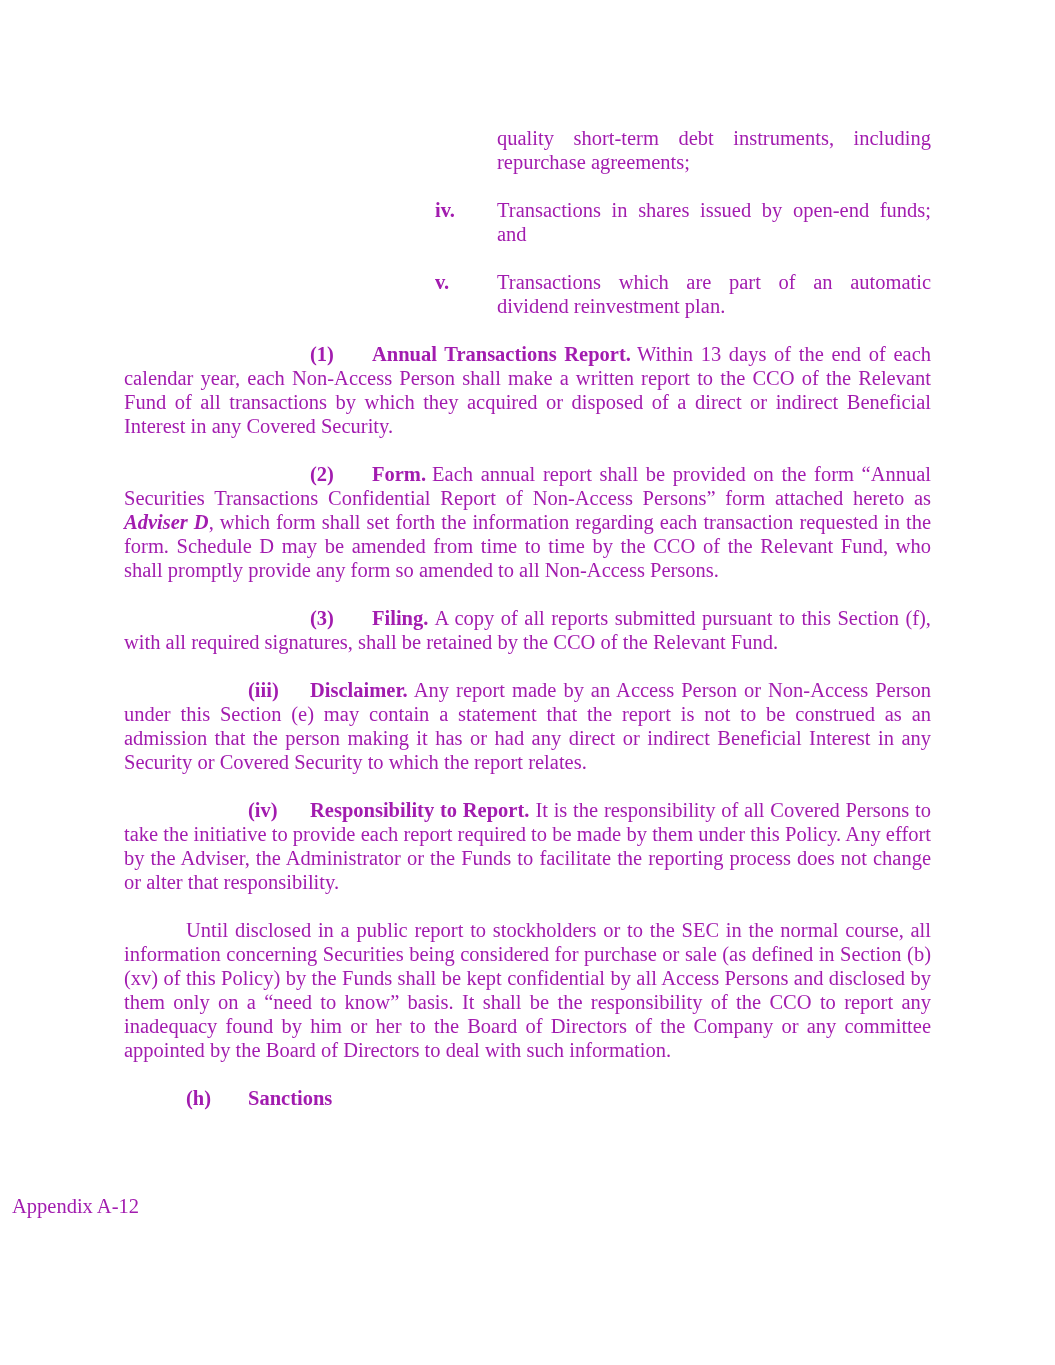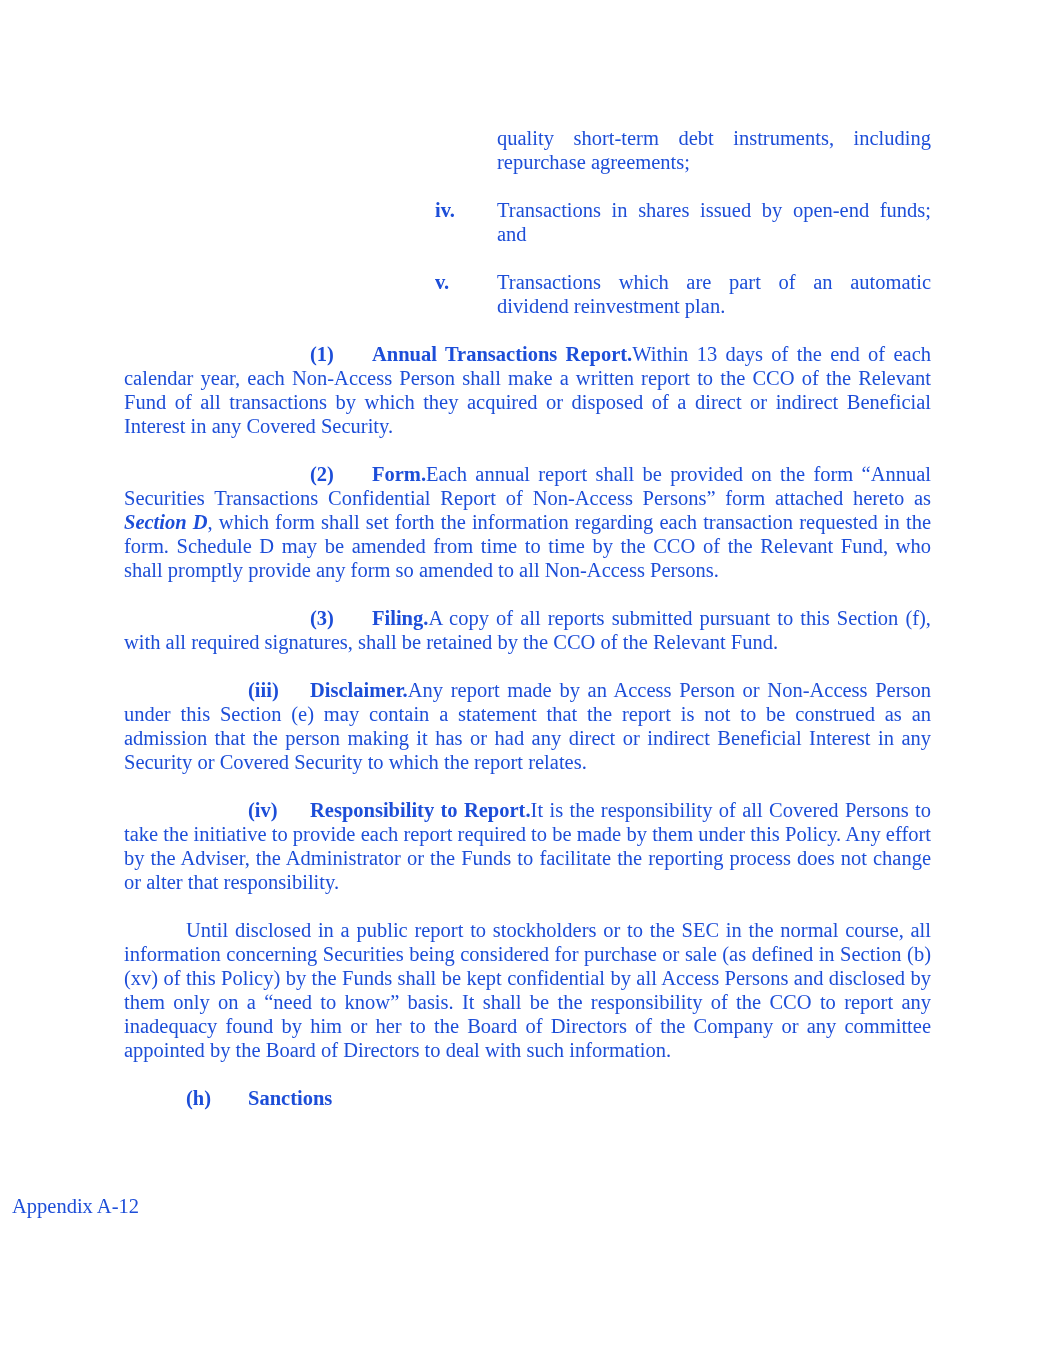--- a/index.html
+++ b/index.html
@@ -9,21 +9,21 @@
   }
   .page {
     position: relative;
     width: 1055px;
     height: 1365px;
     margin: 0 auto;
     background: #ffffff;
     font-family: "Liberation Serif", "DejaVu Serif", serif;
     font-size: 20.5px;
     line-height: 24px;
-    color: #1d4ed8;
+    color: #a21caf;
     overflow: hidden;
   }
   .content {
     position: absolute;
     top: 126px;
     left: 124px;
     width: 807px;
   }
   .block {
     margin: 0 0 24px 0;
@@ -62,20 +62,21 @@
   .indent-2 { text-indent: 124px; }
   .indent-1 { text-indent: 62px; }
   .para .num {
     display: inline-block;
     width: 62px;
     text-indent: 0;
     font-weight: bold;
   }
   .para .title {
     font-weight: bold;
+    margin-right: 6px;
   }
   .schedule-ref {
     font-weight: bold;
     font-style: italic;
   }
   .footer {
     position: absolute;
     top: 1194px;
     left: 12px;
     width: 100%;
@@ -91,21 +92,21 @@
     <div class="block cont-block">quality short-term debt instruments, including repurchase agreements;</div>
 
     <div class="block list-item"><span class="marker">iv.</span><span>Transactions in shares issued by open-end funds; and</span></div>
 
     <div class="block list-item"><span class="marker">v.</span><span>Transactions which are part of an automatic dividend reinvestment plan.</span></div>
 
 
     <div class="block para indent-3"><span class="num">(1)</span><span class="title">Annual Transactions Report.</span><span>Within 13 days of the end of each calendar year, each Non-Access Person shall make a written report to the CCO of the Relevant Fund of all transactions by which they acquired or disposed of a direct or indirect Beneficial Interest in any Covered Security.</span></div>
 
     <div class="block para indent-3"><span class="num">(2)</span><span class="title">Form.</span><span>Each annual report shall be provided on the form “Annual Securities Transactions Confidential Report of Non-Access Persons” form attached hereto as</span>
-      <span class="schedule-ref">Section D</span><span>, which form shall set forth the information regarding each transaction requested in the form.  Schedule D may be amended from time to time by the CCO of the Relevant Fund, who shall promptly provide any form so amended to all Non-Access Persons.</span></div>
+      <span class="schedule-ref">Adviser D</span><span>, which form shall set forth the information regarding each transaction requested in the form.  Schedule D may be amended from time to time by the CCO of the Relevant Fund, who shall promptly provide any form so amended to all Non-Access Persons.</span></div>
 
     <div class="block para indent-3"><span class="num">(3)</span><span class="title">Filing.</span><span>A copy of all reports submitted pursuant to this Section (f), with all required signatures, shall be retained by the CCO of the Relevant Fund.</span></div>
 
     <div class="block para indent-2"><span class="num">(iii)</span><span class="title">Disclaimer.</span><span>Any report made by an Access Person or Non-Access Person under this Section (e) may contain a statement that the report is not to be construed as an admission that the person making it has or had any direct or indirect Beneficial Interest in any Security or Covered Security to which the report relates.</span></div>
 
     <div class="block para indent-2"><span class="num">(iv)</span><span class="title">Responsibility to Report.</span><span>It is the responsibility of all Covered Persons to take the initiative to provide each report required to be made by them under this Policy.  Any effort by the Adviser, the Administrator or the Funds to facilitate the reporting process does not change or alter that responsibility.</span></div>
 
 
     <div class="block para indent-1"><span>Until disclosed in a public report to stockholders or to the SEC in the normal course, all information concerning Securities being considered for purchase or sale (as defined in Section (b)(xv) of this Policy) by the Funds shall be kept confidential by all Access Persons and disclosed by them only on a “need to know” basis.  It shall be the responsibility of the CCO to report any inadequacy found by him or her to the Board of Directors of the Company or any committee appointed by the Board of Directors to deal with such information.</span></div>
 

